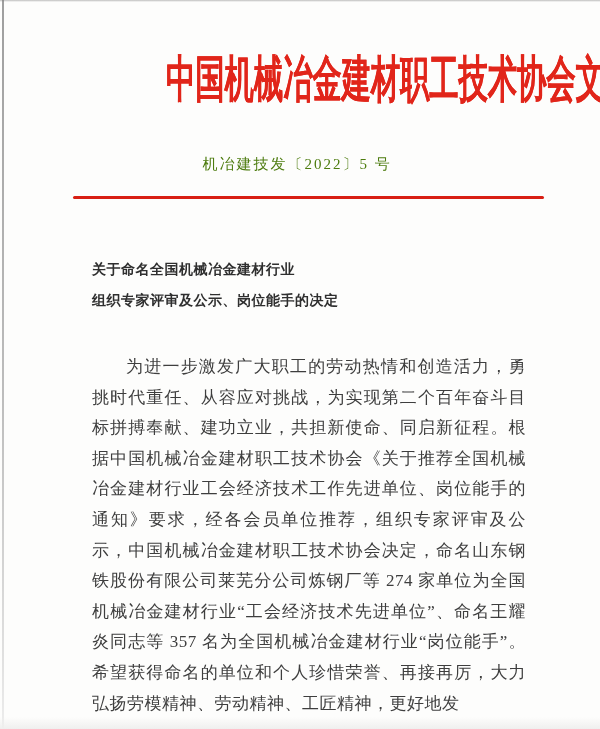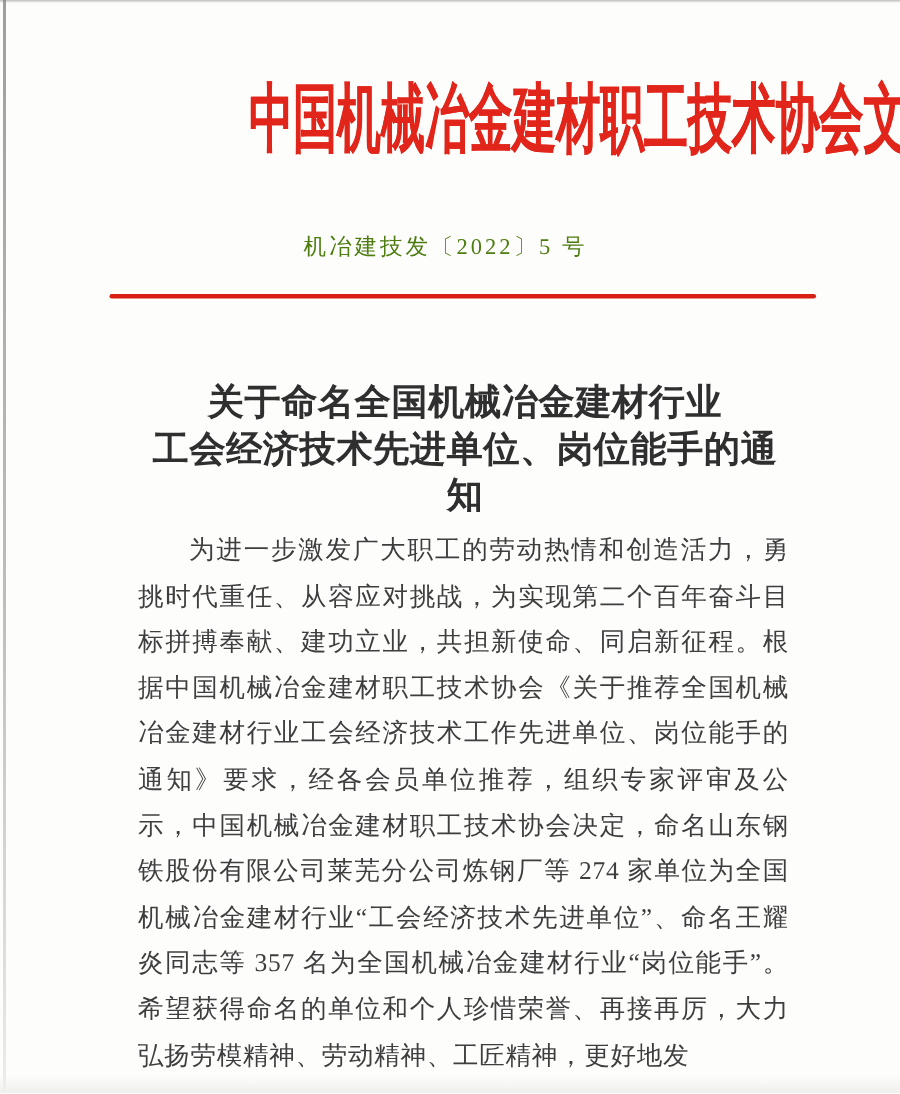--- a/index.html
+++ b/index.html
@@ -81,22 +81,21 @@
     height: 3px;
     background: #d81f14;
     border-radius: 2px;
   }
   
   .doc-title {
     position: absolute;
     top: 254px;
     left: 92px;
     width: 436px;
-    text-align: center;
-    font-size: 24px;
+    font-size: 14px;
     font-weight: bold;
     line-height: 31px;
     letter-spacing: 0.5px;
     color: #2f2f2f;
   }
   
   .body-text {
     position: absolute;
     top: 352px;
     left: 92px;
@@ -121,18 +120,18 @@
   <div class="header-title">
     <span class="squeeze">中国机械冶金建材职工技术协会文件</span>
   </div>
 
   <div class="doc-number">机冶建技发〔2022〕5 号</div>
 
   <div class="red-rule"></div>
 
   <div class="doc-title">
     <div>关于命名全国机械冶金建材行业</div>
-    <div>工会经济技术先进单位、岗位能手的通知</div>
+    <div>组织专家评审及公示、岗位能手的决定</div>
   </div>
 
   <div class="body-text">为进一步激发广大职工的劳动热情和创造活力，勇挑时代重任、从容应对挑战，为实现第二个百年奋斗目标拼搏奉献、建功立业，共担新使命、同启新征程。根据中国机械冶金建材职工技术协会《关于推荐全国机械冶金建材行业工会经济技术工作先进单位、岗位能手的通知》要求，经各会员单位推荐，组织专家评审及公示，中国机械冶金建材职工技术协会决定，命名山东钢铁股份有限公司莱芜分公司炼钢厂等 274 家单位为全国机械冶金建材行业“工会经济技术先进单位”、命名王耀炎同志等 357 名为全国机械冶金建材行业“岗位能手”。希望获得命名的单位和个人珍惜荣誉、再接再厉，大力弘扬劳模精神、劳动精神、工匠精神，更好地发</div>
 
 </div>
 
 </body></html>

